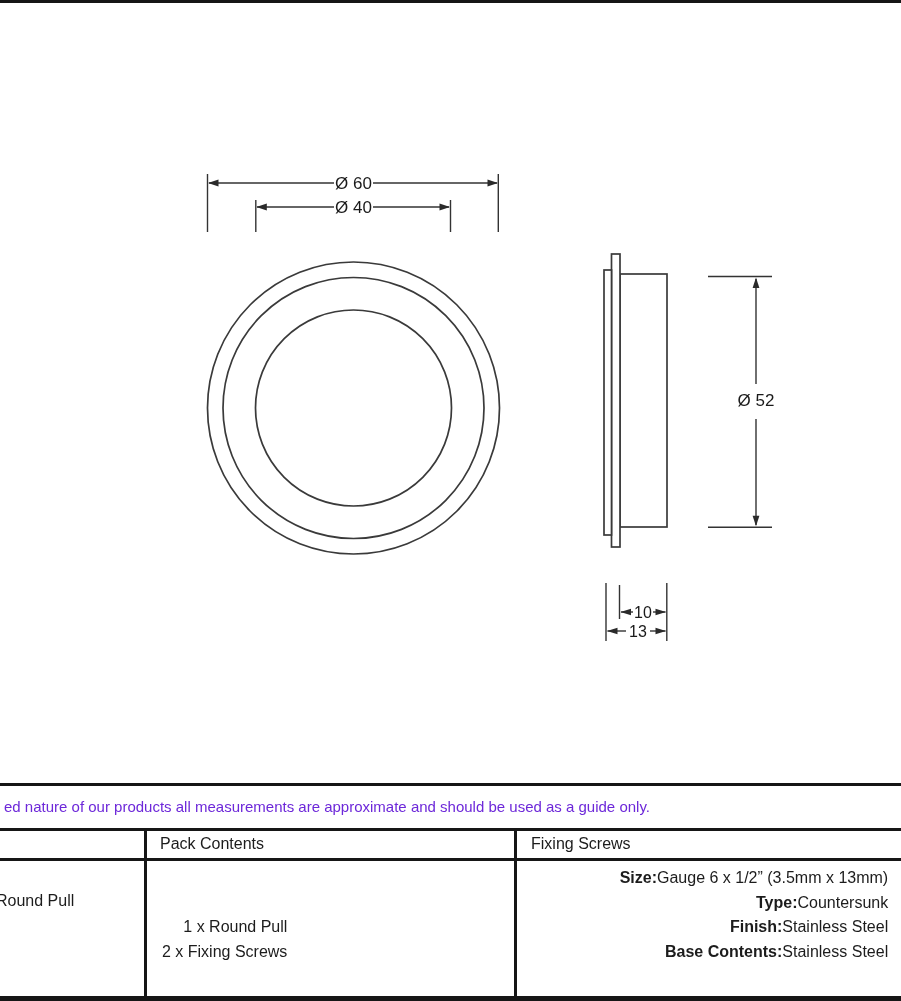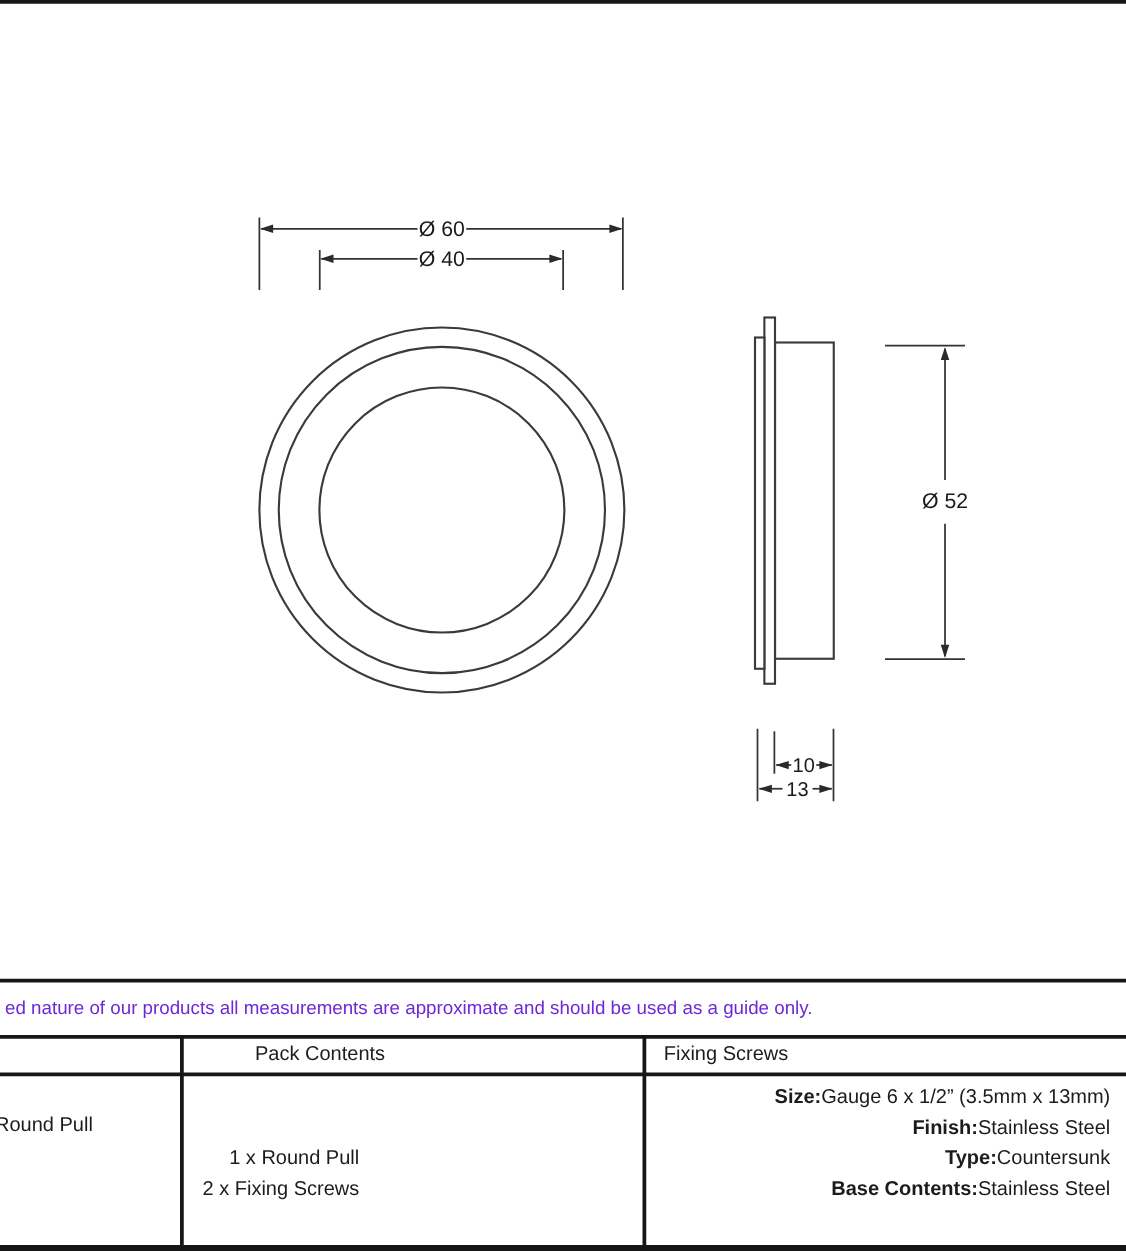--- a/index.html
+++ b/index.html
@@ -114,38 +114,38 @@
 
   <div class="h-line" style="top:783px; height:3px;"></div>
   <div class="disclaimer">ed nature of our products all measurements are approximate and should be used as a guide only.</div>
 
   <div class="h-line" style="top:828px; height:3px;"></div>
   <div class="h-line" style="top:858px; height:2.5px;"></div>
   <div class="h-line" style="top:996px; height:5px;"></div>
   <div class="v-line" style="left:144px; top:828px; width:3px; height:173px;"></div>
   <div class="v-line" style="left:513.5px; top:828px; width:3px; height:173px;"></div>
 
-  <div class="cell-text" style="left:160px; top:835px;margin-left:44px;">Pack Contents</div>
+  <div class="cell-text" style="left:160px; top:835px;">Pack Contents</div>
   <div class="cell-text" style="left:531px; top:835px;">Fixing Screws</div>
 
   <div class="cell-text" style="left:-4px; top:892px;">Round Pull</div>
 
   <div class="cell-text pack-items" style="left:162px; top:866px;">
     <div>1 x Round Pull</div>
     <div>2 x Fixing Screws</div>
   </div>
 
   <div class="cell-text specs" style="left:533px; top:866px;">
     <div>
       <span class="spec-label">Size:</span><span>Gauge 6 x 1/2” (3.5mm x 13mm)</span>
     </div>
     <div>
-      <span class="spec-label">Finish:</span><span>Stainless Steel</span>
+      <span class="spec-label">Type:</span><span>Countersunk</span>
     </div>
     <div>
-      <span class="spec-label">Type:</span><span>Countersunk</span>
+      <span class="spec-label">Finish:</span><span>Stainless Steel</span>
     </div>
     <div>
       <span class="spec-label">Base Contents:</span><span>Stainless Steel</span>
     </div>
   </div>
 
 </div>
 
 </body></html>

